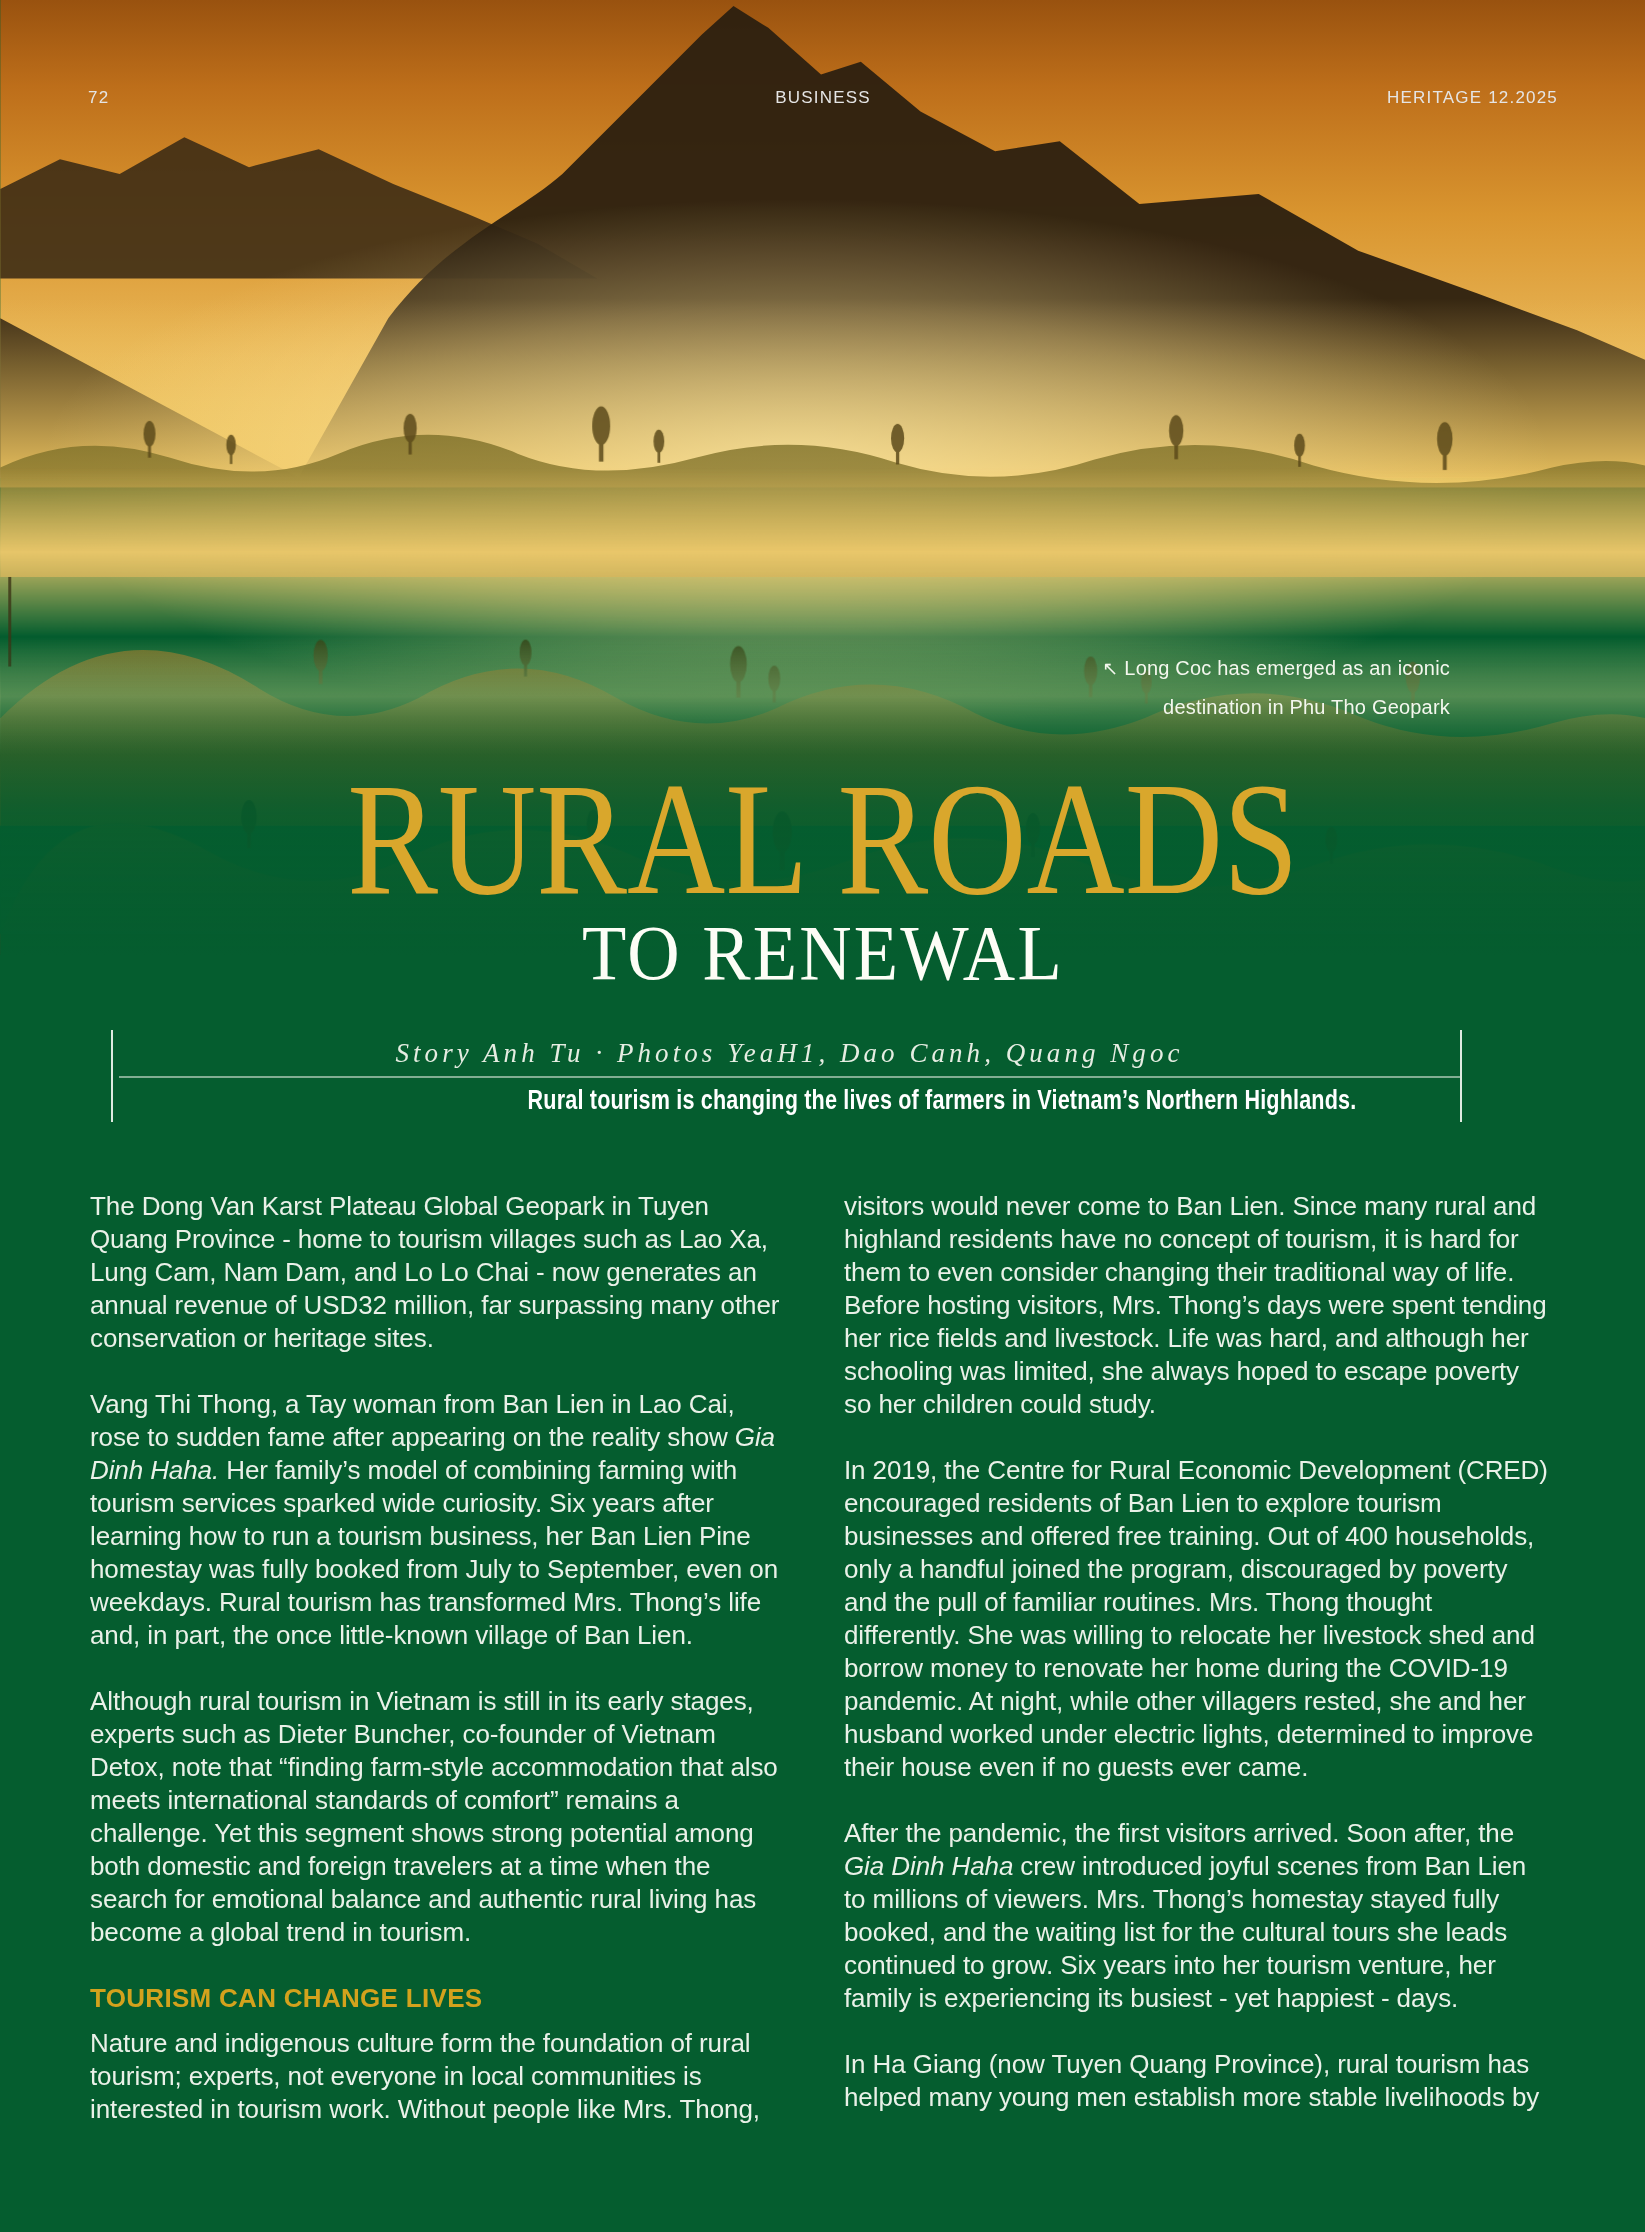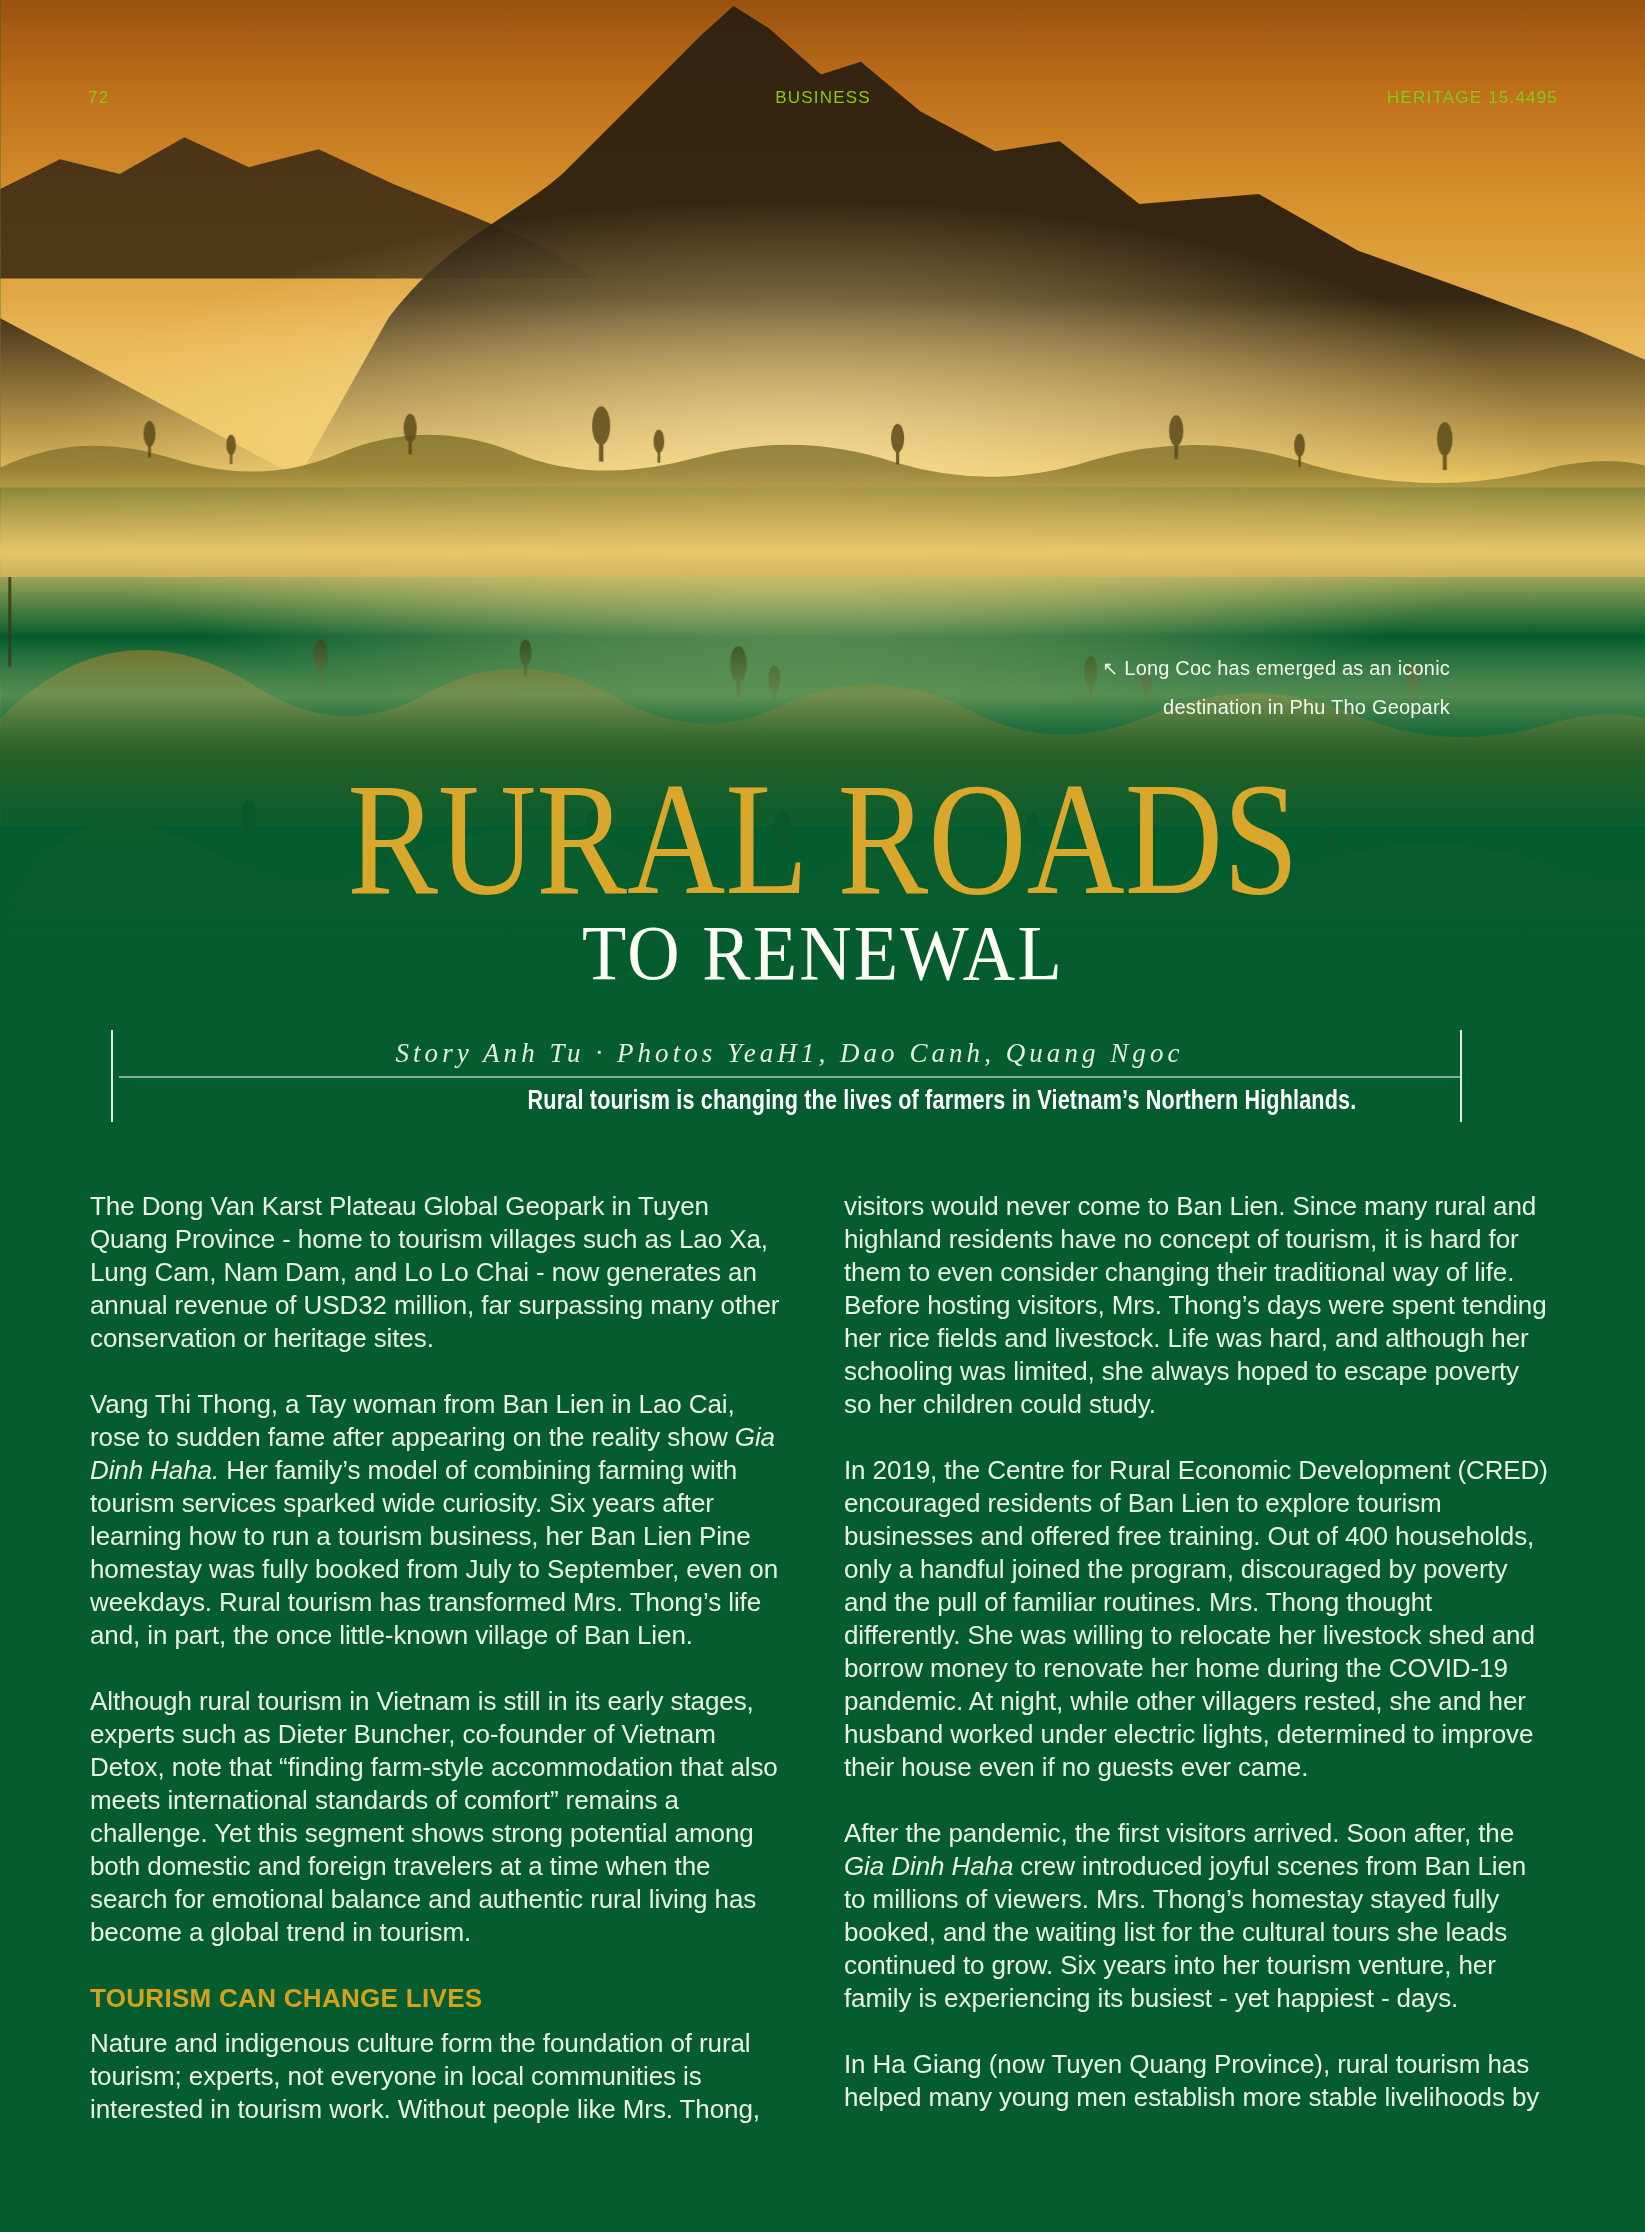--- a/index.html
+++ b/index.html
@@ -9,21 +9,21 @@
     font-family:"Liberation Sans", sans-serif;
   }
 
   
   .hero { position:absolute; top:0; left:0; width:1646px; height:955px; }
   .hero svg { display:block; }
 
   
   .page-header {
     position:absolute; top:88px; left:88px; right:88px; height:24px;
-    color:#84cc16; font-size:17px; letter-spacing:1.2px;
+    color:#e5e5e5; font-size:17px; letter-spacing:1.2px;
   }
   .page-header .pageno  { position:absolute; left:0; top:0; }
   .page-header .section { position:absolute; left:50%; transform:translateX(-50%); top:0; }
   .page-header .issue   { position:absolute; right:0; top:0; }
 
   
   .caption {
     position:absolute; top:649px; right:196px; text-align:right;
     color:#f4f7ee; font-size:20px; line-height:38px; letter-spacing:0.2px;
   }
@@ -183,21 +183,21 @@
       </g>
       <rect x="8" y="580" width="3" height="90" fill="#3c3416" opacity=".8"></rect>
 
       <rect x="0" y="640" width="1654" height="320" fill="url(#fade)"></rect>
     </svg>
   </div>
 
   <header class="page-header">
     <span class="pageno">72</span>
     <span class="section">BUSINESS</span>
-    <span class="issue">HERITAGE 15.4495</span>
+    <span class="issue">HERITAGE 12.2025</span>
   </header>
 
   <div class="caption">
     <div><span class="arrow">↖</span><span>Long Coc has emerged as an iconic</span></div>
     <div>destination in Phu Tho Geopark</div>
   </div>
 
   <h1 class="title-1">RURAL ROADS</h1>
   <h2 class="title-2">TO RENEWAL</h2>
 

